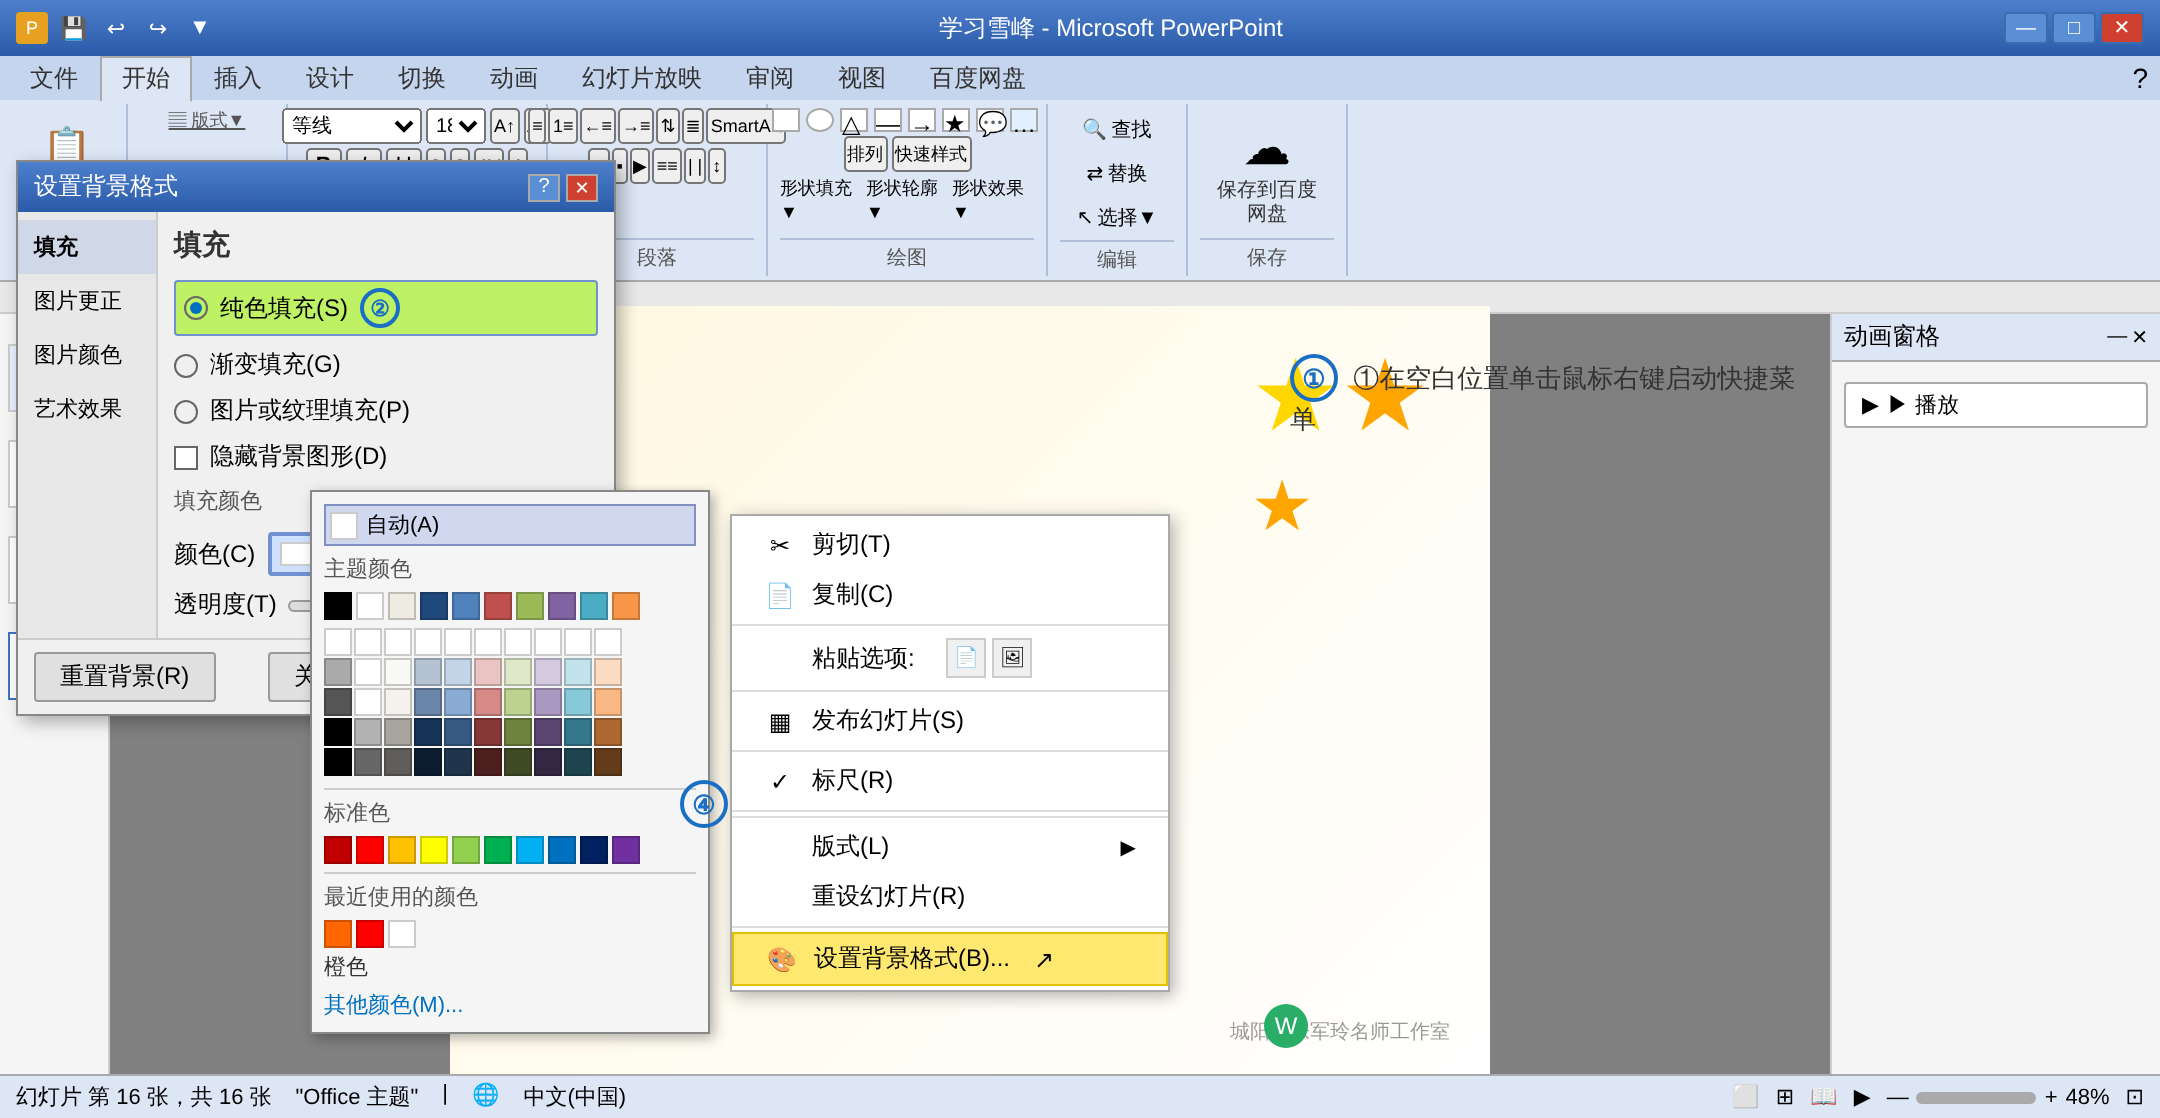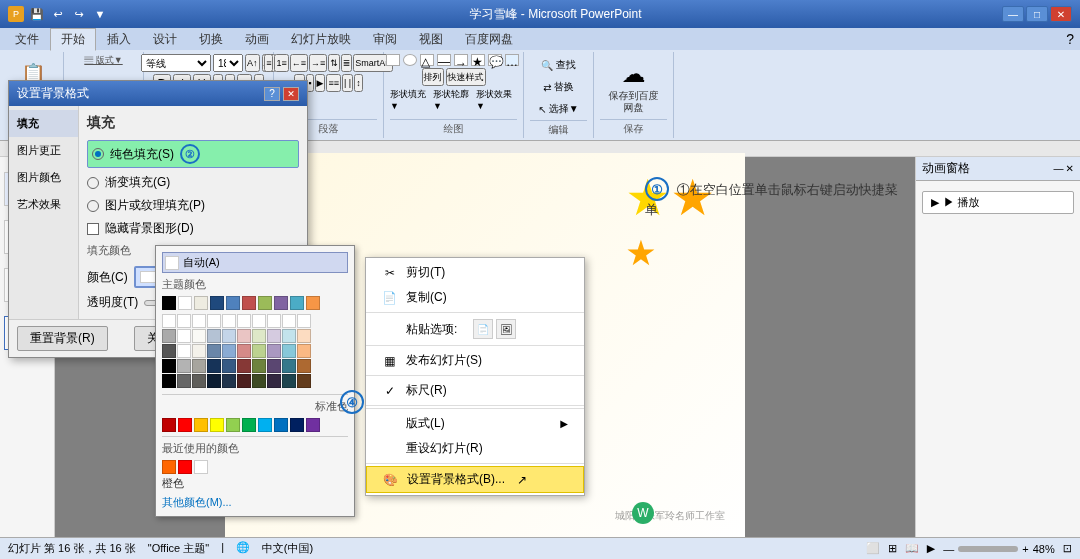--- a/index.html
+++ b/index.html
@@ -82,21 +82,21 @@
     .color-picker-popup {
       position: absolute; top: 200px; left: 150px;
       width: 200px; background: #f5f5f5; border: 1px solid #888; box-shadow: 2px 2px 6px rgba(0,0,0,0.3);
       padding: 6px; z-index: 300;
     }
     .cp-section-title { font-size: 11px; color: #555; margin-bottom: 4px; }
     .cp-color-grid { display: flex; gap: 2px; margin-bottom: 4px; flex-wrap: wrap; }
     .cp-color-cell { width: 14px; height: 14px; border: 1px solid rgba(0,0,0,0.2); cursor: pointer; }
     .cp-auto-row { display: flex; align-items: center; gap: 4px; font-size: 11px; margin-bottom: 4px; padding: 2px; background: #d0d8f0; border: 1px solid #8090c0; cursor: pointer; }
     .cp-shades-grid { display: grid; grid-template-columns: repeat(10, 14px); gap: 1px; }
-    .cp-standard-title { font-size: 11px; color: #555; margin: 6px 0 4px; border-top: 1px solid #ccc; padding-top: 4px; text-align: right; }
+    .cp-standard-title { font-size: 11px; color: #555; margin: 6px 0 4px; border-top: 1px solid #ccc; padding-top: 4px; }
     .cp-standard-grid { display: flex; gap: 2px; }
     .cp-recent-row { display: flex; gap: 2px; }
     .cp-more-link { font-size: 11px; color: #0070c0; cursor: pointer; margin-top: 4px; text-align: left; }
 
     
     .context-menu {
       position: absolute; top: 100px; left: 310px; width: 220px;
       background: white; border: 1px solid #aaa; box-shadow: 2px 2px 8px rgba(0,0,0,0.3);
       z-index: 400; padding: 2px 0;
     }
@@ -389,21 +389,21 @@
     <div class="dialog-left-nav">
       <div class="dialog-nav-item active">填充</div>
       <div class="dialog-nav-item">图片更正</div>
       <div class="dialog-nav-item">图片颜色</div>
       <div class="dialog-nav-item">艺术效果</div>
     </div>
 
     <div class="dialog-right">
       <div class="dialog-section-title">填充</div>
 
-      <div class="dialog-option" style="background:#86efac;border:1px solid #7090d0;padding:3px 4px;border-radius:2px;">
+      <div class="dialog-option" style="background:#bef264;border:1px solid #7090d0;padding:3px 4px;border-radius:2px;">
         <div class="radio-btn selected"></div>
         <span>纯色填充(S)</span>
         <span class="annotation" style="font-size:11px;border-color:#1a6fc4;color:#1a6fc4;width:20px;height:20px;">②</span>
       </div>
       <div class="dialog-option">
         <div class="radio-btn"></div>
         <span>渐变填充(G)</span>
       </div>
       <div class="dialog-option">
         <div class="radio-btn"></div>

